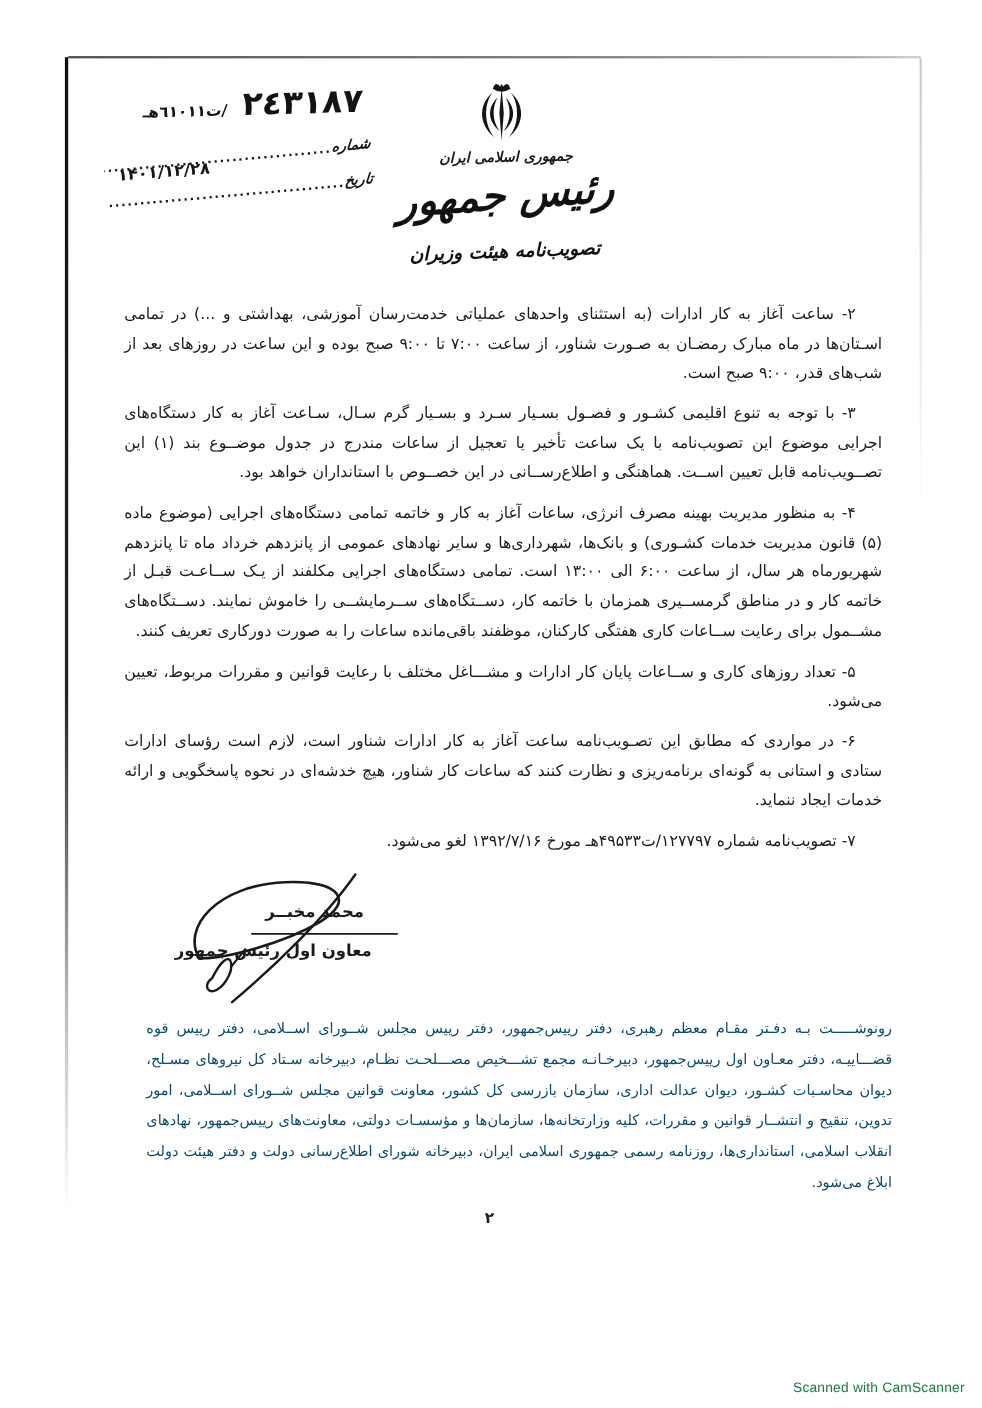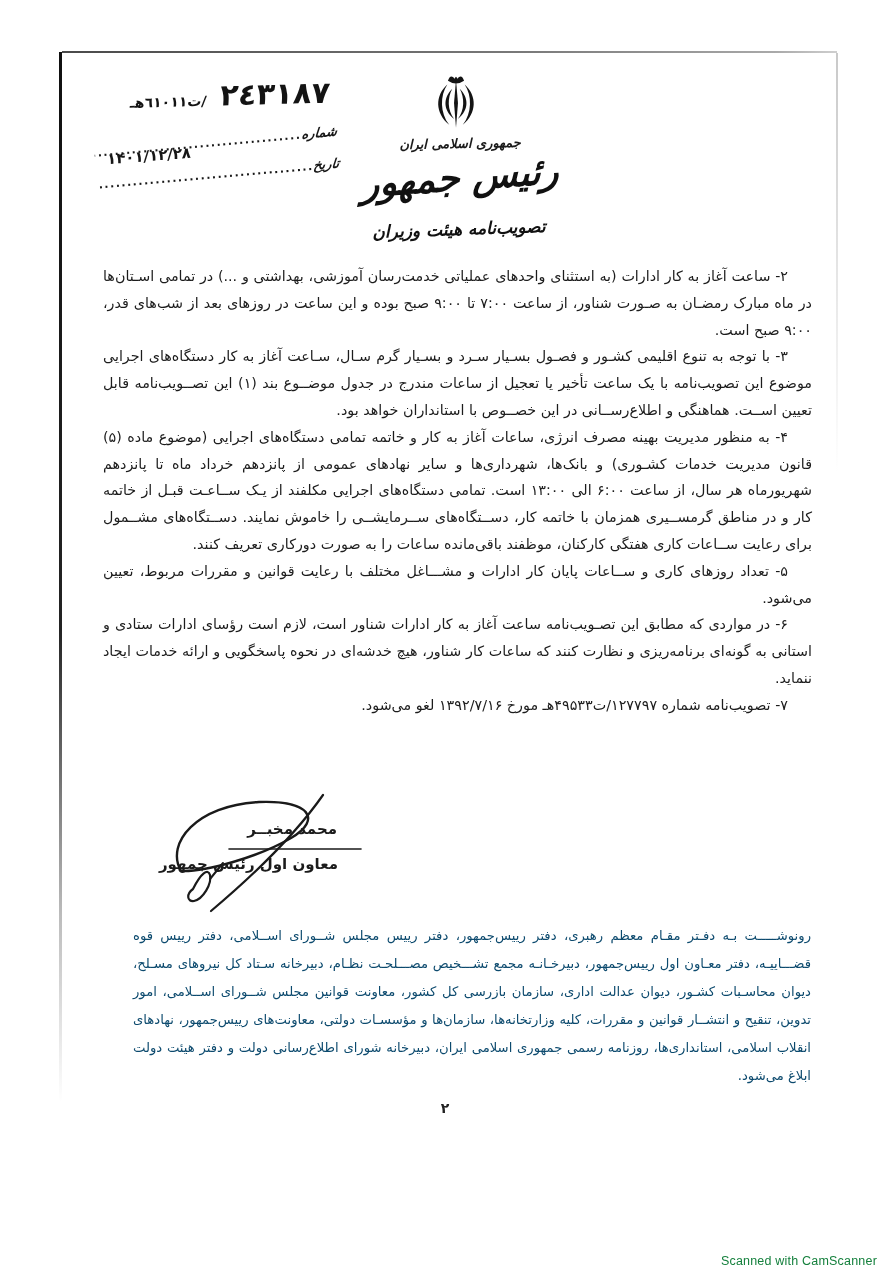--- a/index.html
+++ b/index.html
@@ -56,26 +56,26 @@
   .doc-type-title {
     position:absolute; left:340px; top:219px; width:238px; text-align:center;
     font-size:17px; font-weight:bold; font-style:italic; direction:rtl;
     transform:rotate(-2deg); color:#111;
   }
   
   .body-text {
     position:absolute; left:103px; top:263px; width:709px; direction:rtl;
     font-size:14.3px; line-height:26.8px; text-align:justify; color:#1c1c1c;
   }
-  .body-text p { text-indent:24px; margin:0; }
+  .body-text p { text-indent:24px; margin:10px; }
   
   .sig-svg { position:absolute; left:163px; top:791px; width:215px; height:128px; }
   .signer-name {
     position:absolute; left:235px; top:820px; width:102px; direction:rtl;
-    font-size:15px; font-weight:bold; text-align:right;
+    font-size:15px; font-weight:bold; text-align:center;
   }
   .signer-title {
     position:absolute; left:188px; top:855px; width:150px; direction:rtl;
     font-size:15px; font-weight:bold; text-align:left; white-space:nowrap;
   }
   
   .cc-text {
     position:absolute; left:133px; top:922px; width:678px; direction:rtl;
     font-size:13.2px; line-height:28px; text-align:justify; color:#0c4a6e; font-weight:500;
   }

